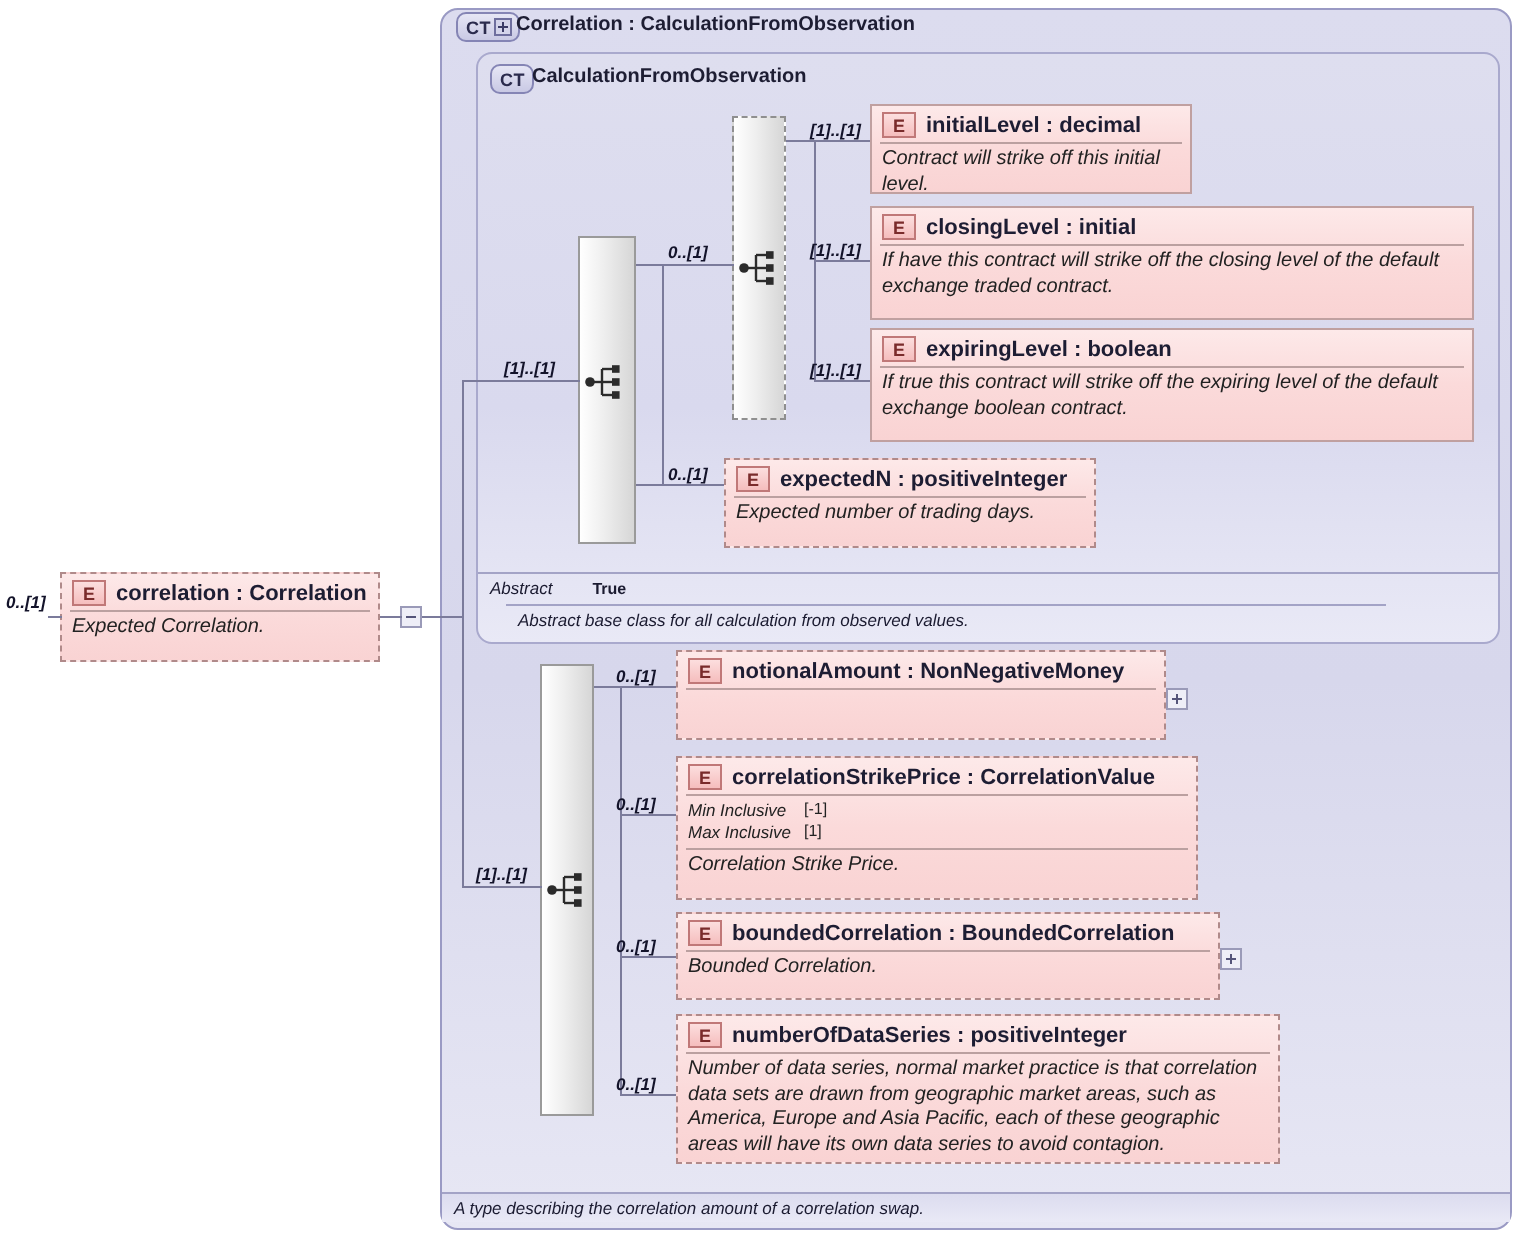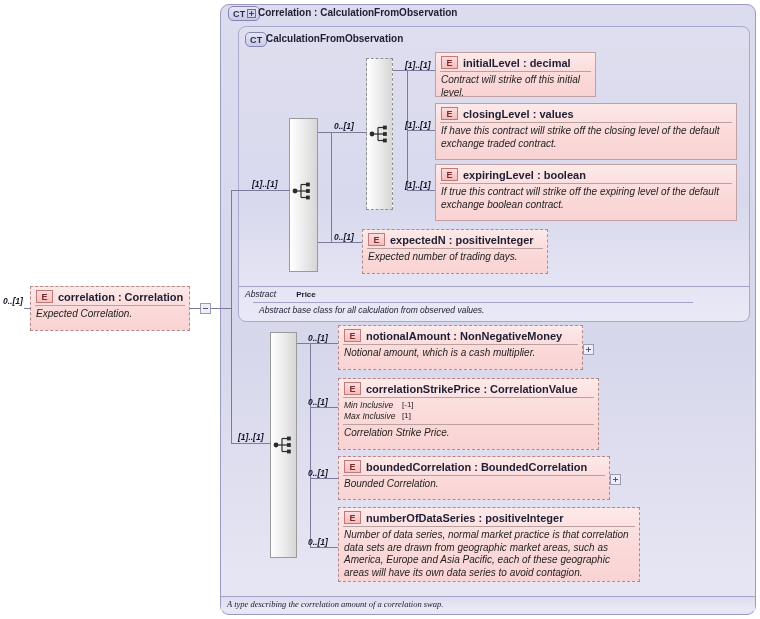--- a/index.html
+++ b/index.html
@@ -174,25 +174,25 @@
   <div class="ct-title" style="left:258px; top:7px;">Correlation : CalculationFromObservation</div>
 
   <div class="ct-panel-inner" style="left:238px; top:26px; width:512px; height:296px;"></div>
 
   <div class="ct-badge" style="left:245px; top:32px; padding:0 4px;">
     <span>CT</span>
   </div>
   <div class="ct-title" style="left:266px; top:33px;">CalculationFromObservation</div>
 
   <div class="inforow" style="left:239px; top:286px; width:510px;">
-    <span>Abstract</span><span class="val">Price</span>
+    <span>Abstract</span><span class="val">True</span>
   </div>
   <div class="inforow" style="left:253px; top:302px; width:440px;">Abstract base class for all calculation from observed values.</div>
 
-  <div class="inforow" style="left:221px; top:596px; width:534px; background:linear-gradient(180deg,#dcdcef,#e9e9f6);font-family:Liberation Serif, serif;">A type describing the correlation amount of a correlation swap.</div>
+  <div class="inforow" style="left:221px; top:596px; width:534px; background:linear-gradient(180deg,#dcdcef,#e9e9f6);">A type describing the correlation amount of a correlation swap.</div>
 
   <div class="card" style="left:3px; top:296px;">0..[1]</div>
 
   <div class="elbox" style="left:30px; top:286px; width:160px; height:45px;">
     <div class="hdr">
       <span class="ebadge">E</span>
       <span class="ename">correlation : Correlation</span>
     </div>
     <div class="sep"></div>
     <div class="annot">Expected Correlation.</div>
@@ -259,21 +259,21 @@
       <span class="ebadge">E</span>
       <span class="ename">initialLevel : decimal</span>
     </div>
     <div class="sep"></div>
     <div class="annot">Contract will strike off this initial level.</div>
   </div>
 
   <div class="elbox solid" style="left:435px; top:103px; width:302px; height:57px;">
     <div class="hdr">
       <span class="ebadge">E</span>
-      <span class="ename">closingLevel : values</span>
+      <span class="ename">closingLevel : initial</span>
     </div>
     <div class="sep"></div>
     <div class="annot">If have this contract will strike off the closing level of the default exchange traded contract.</div>
   </div>
 
   <div class="elbox solid" style="left:435px; top:164px; width:302px; height:57px;">
     <div class="hdr">
       <span class="ebadge">E</span>
       <span class="ename">expiringLevel : boolean</span>
     </div>
@@ -320,21 +320,20 @@
   <div class="card" style="left:308px; top:397px;">0..[1]</div>
   <div class="card" style="left:308px; top:468px;">0..[1]</div>
   <div class="card" style="left:308px; top:537px;">0..[1]</div>
 
   <div class="elbox" style="left:338px; top:325px; width:245px; height:45px;">
     <div class="hdr">
       <span class="ebadge">E</span>
       <span class="ename">notionalAmount : NonNegativeMoney</span>
     </div>
     <div class="sep"></div>
-    <div class="annot">Notional amount, which is a cash multiplier.</div>
   </div>
   <div class="expander plus" style="left:583px; top:344px;"></div>
 
   <div class="elbox" style="left:338px; top:378px; width:261px; height:72px;">
     <div class="hdr">
       <span class="ebadge">E</span>
       <span class="ename">correlationStrikePrice : CorrelationValue</span>
     </div>
     <div class="sep"></div>
     <div class="facets">

